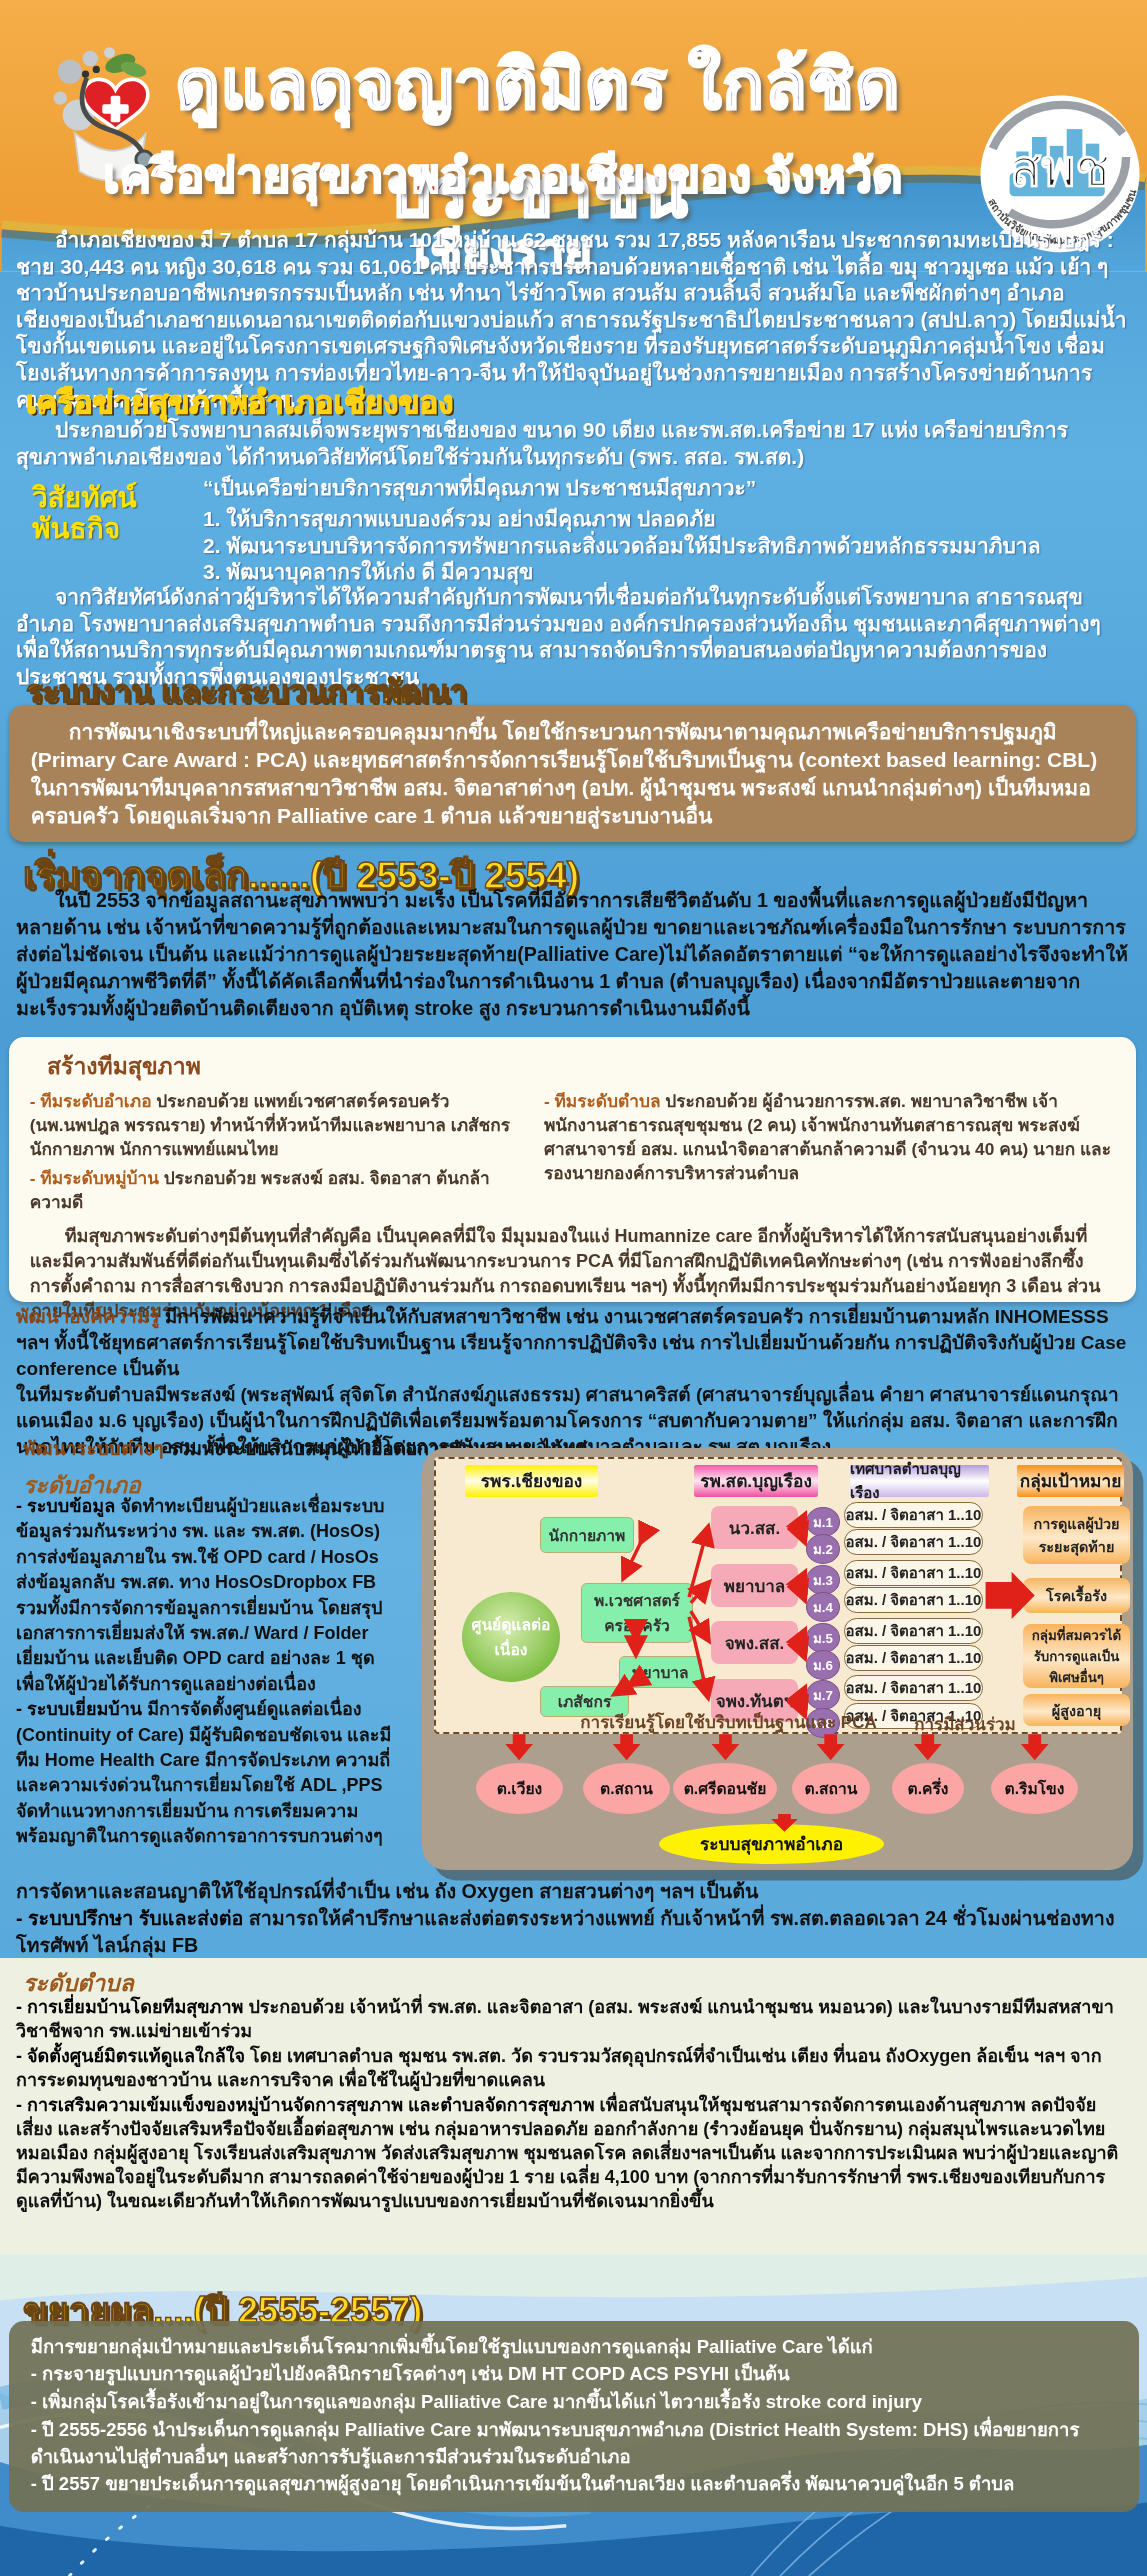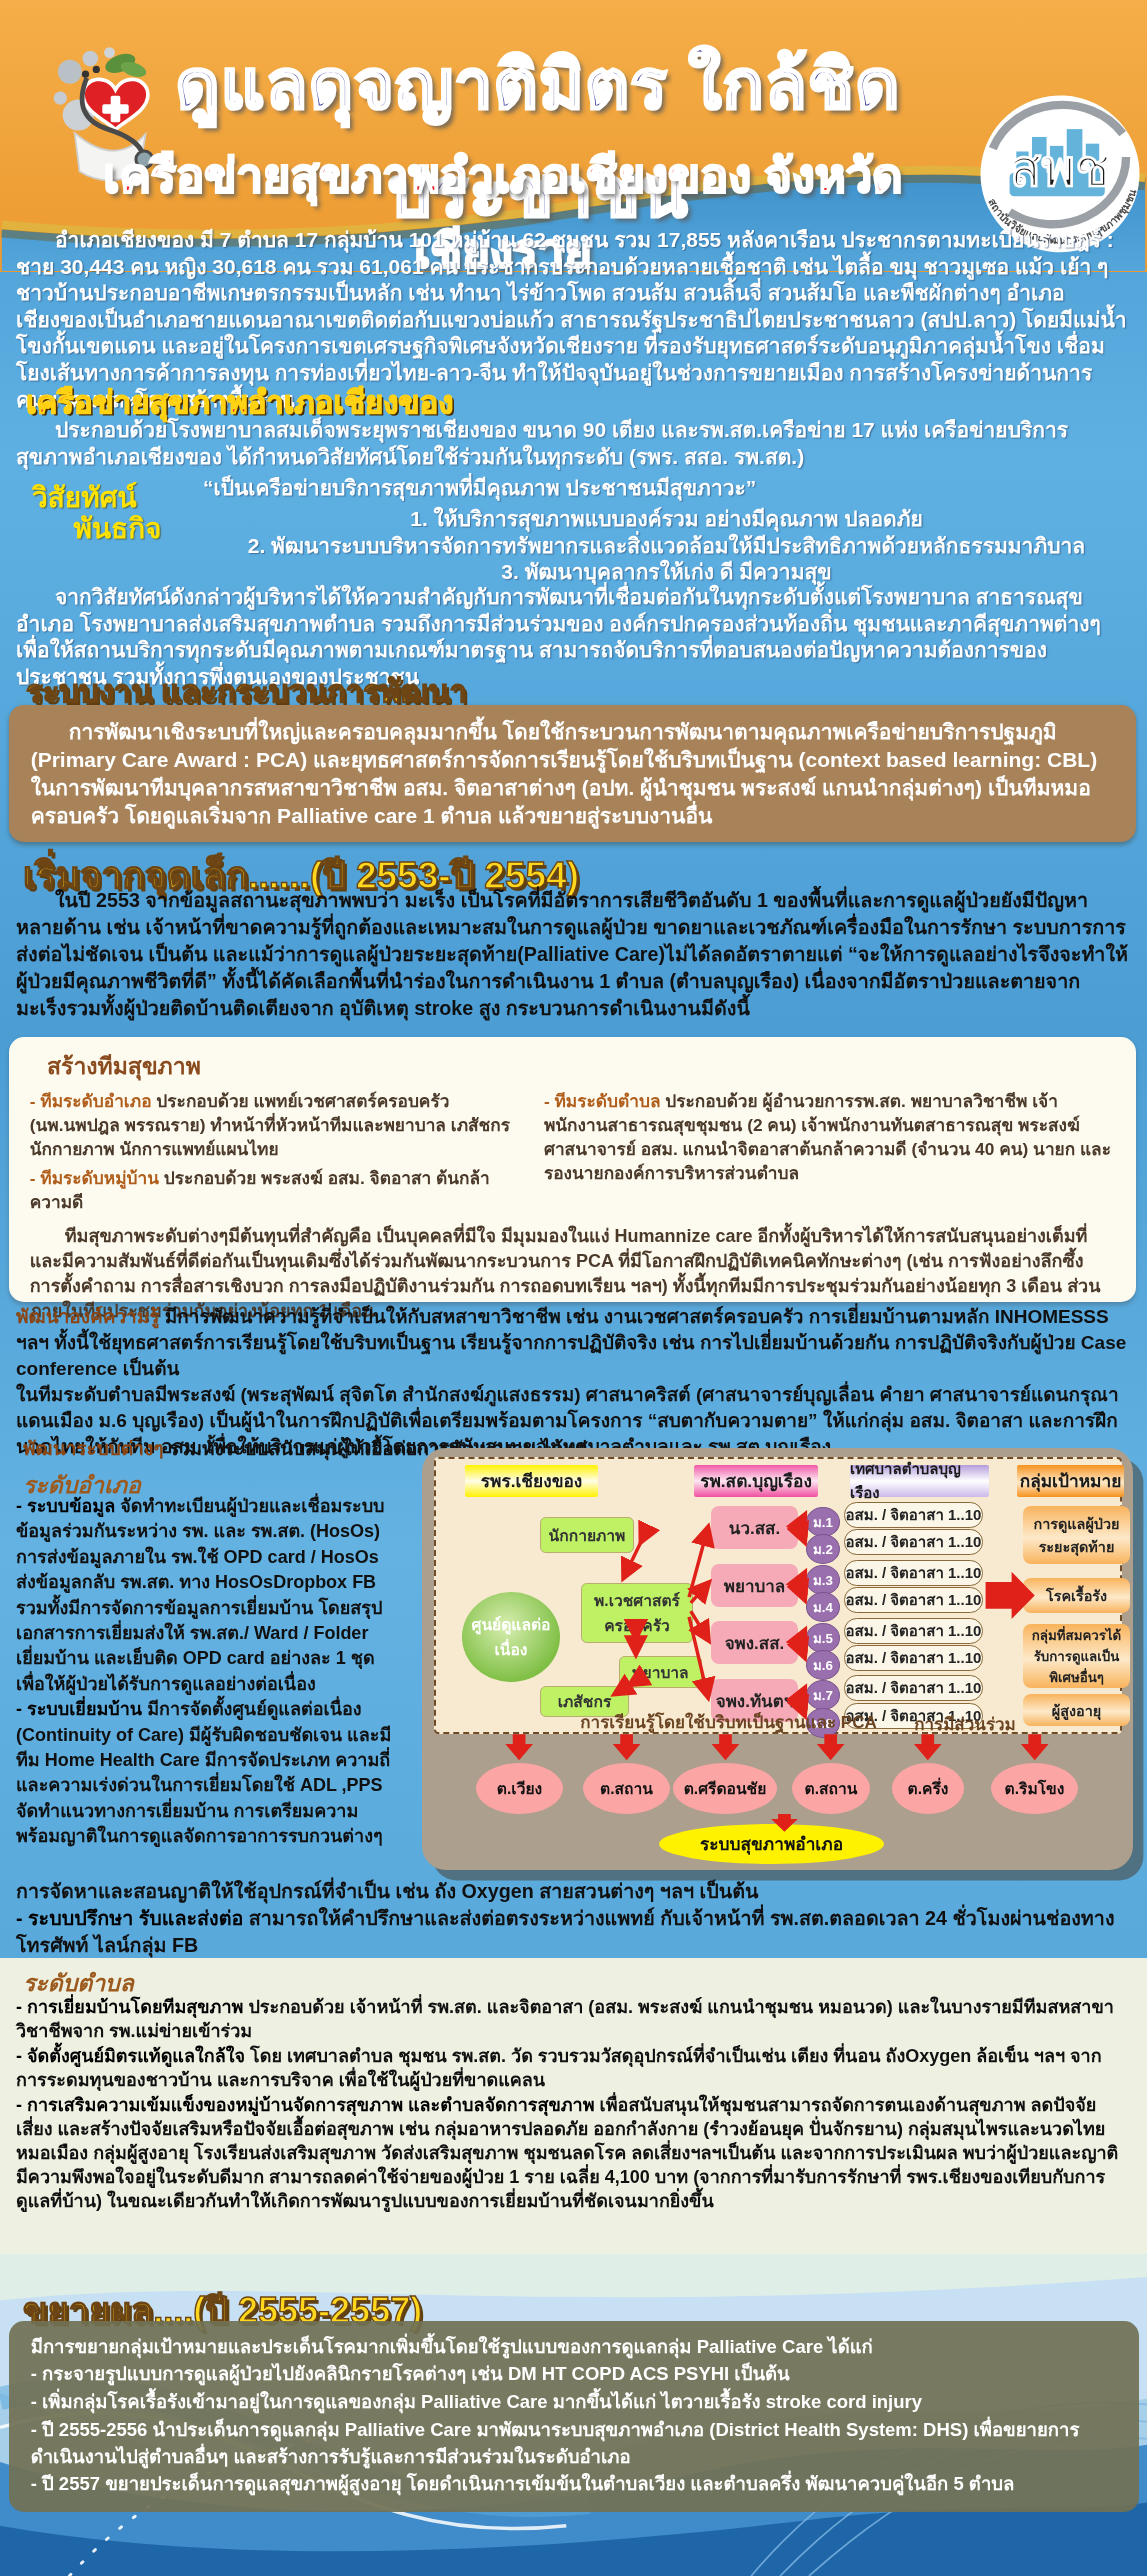--- a/index.html
+++ b/index.html
@@ -45,21 +45,21 @@
   
   #diagram{left:422px;top:1448px;width:711px;height:422px;background:#ad9f8d;border-radius:24px;
     box-shadow:10.4px 10.4px 0 rgba(70,65,55,.55);}
   #cream{position:absolute;left:11.6px;top:8.7px;width:688px;height:277px;background:#f8ead0;border:2.9px dashed #6f4a26;border-radius:4.6px;box-sizing:border-box;}
   .dhd{position:absolute;top:17.3px;height:32px;display:flex;align-items:center;justify-content:center;
     font-weight:bold;font-size:17.3px;color:#1a1a1a;border-radius:2.3px;}
   #dhd0{left:43px;width:133px;background:linear-gradient(180deg,#fff200,#fffde9 50%,#fff200);}
   #dhd1{left:272px;width:124px;background:linear-gradient(180deg,#f05aa8,#fde7f1 50%,#ef4fa0);}
   #dhd2{left:428px;width:139px;background:linear-gradient(180deg,#b39ddb,#ffffff 50%,#cbb8e8);font-size:15px;}
   #dhd3{left:595px;width:107px;background:linear-gradient(180deg,#f6921e,#ffe9c8 55%,#f6921e);}
-  .ybox{position:absolute;background:#bef264;border:1.2px solid #b9ac6e;border-radius:5.8px;display:flex;align-items:center;justify-content:center;
+  .ybox{position:absolute;background:#86efac;border:1.2px solid #b9ac6e;border-radius:5.8px;display:flex;align-items:center;justify-content:center;
     font-weight:bold;font-size:15.6px;color:#333;text-align:center;}
   #st-physio{left:118px;top:69px;width:92px;height:34px;}
   #st-fam{left:159px;top:127px;width:110px;height:58px;margin-top:8px;}
   #st-nurse{left:197px;top:208px;width:81px;height:30px;}
   #st-pharm{left:118px;top:238px;width:87px;height:29px;}
   #st-cont{left:40px;top:144px;width:98px;height:90px;border-radius:50%;border:none;
     background:radial-gradient(circle at 45% 38%,#d8eeb0,#7fbf45 72%);color:#fff;font-size:15.6px;display:flex;align-items:center;justify-content:center;}
   .pink{position:absolute;left:289px;width:87px;height:43px;background:#f6aab8;border-radius:8px;display:flex;align-items:center;justify-content:center;
     font-weight:bold;font-size:17px;color:#222;}
   .vrow{position:absolute;left:384px;width:315px;height:32px;}
@@ -88,21 +88,21 @@
   #olive-box .li{margin-bottom:1.2px;}
   
   #h-network{left:26px;top:377px;}
   #h-process{left:26px;top:666px;font-size:31px;}
   #h-start{left:23px;top:845px;font-size:37px;}
   #intro{top:227px;}
   #netpara{top:417px;}
   #vrow1{left:32px;top:475px;width:1098px;display:flex;}
   .vm-label{width:171px;flex:none;}
   .vm-items{flex:1;}
-  #vrow2{left:32px;top:506px;width:1098px;display:flex;text-align:center;}
+  #vrow2{left:32px;top:506px;width:1098px;display:flex;}
   #closing{top:584px;}
   #startpara{top:887px;color:#101010;text-shadow:none;font-weight:bold;font-size:19.7px;line-height:27px;}
   #knowtemple{left:16px;top:1304px;width:1113px;}
   #knowtemple .li{text-indent:0;}
   #sysheading{left:23px;top:1436px;width:867px;}
   #lvl-district{left:23px;top:1467px;}
 </style>
 </head>
 <body>
 

